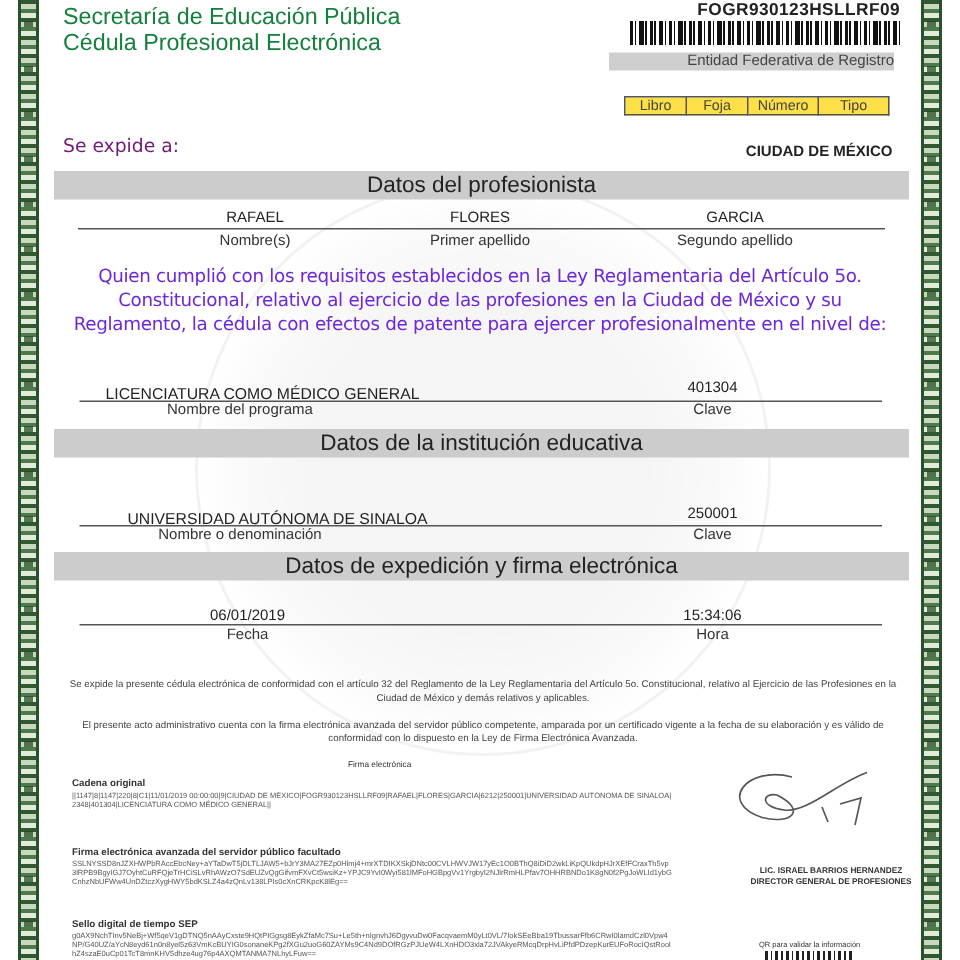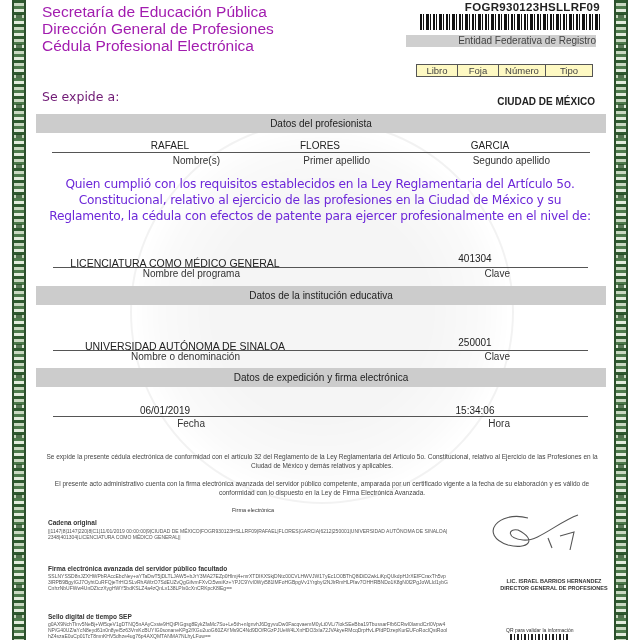--- a/index.html
+++ b/index.html
@@ -17,55 +17,54 @@
   .border-left::after, .border-right::after {
     content:""; position:absolute; left:2px; right:2px; top:0; bottom:0;
     background: repeating-linear-gradient(180deg, transparent 0 14px, rgba(30,70,30,0.7) 14px 18px, transparent 18px 30px);
   }
   .watermark {
     position:absolute; left:130px; top:120px; width:380px; height:380px; border-radius:50%;
     border:2px solid rgba(0,0,0,0.05);
     background: radial-gradient(circle, rgba(0,0,0,0.04) 0 40%, rgba(0,0,0,0.02) 60%, transparent 70%);
     pointer-events:none;
   }
-  .header-titles { position:absolute; left:42px; top:3px; font-size:15.5px; line-height:17px; color:#a21caf; }
+  .header-titles { position:absolute; left:42px; top:3px; font-size:15.5px; line-height:17px; color:#15803d; }
   .expide { position:absolute; left:42px; top:89px; font-family:"DejaVu Sans", sans-serif; font-size:12.5px; color:#701a75; }
   .curp { position:absolute; right:40px; top:1px; font-weight:bold; font-size:11.5px; letter-spacing:0.3px; }
   .barcode { position:absolute; left:420px; top:14px; width:180px; height:16px;
     background: repeating-linear-gradient(90deg, #111 0 2px, #fff 2px 3px, #111 3px 4px, #fff 4px 6px, #111 6px 9px, #fff 9px 10px, #111 10px 11px, #fff 11px 13px);
   }
   .entidad-bar { position:absolute; left:406px; top:35px; width:190px; height:12px; background:#cfcfcf; font-size:10px; text-align:right; padding-right:0; line-height:12px; color:#444; }
   .entidad-val { position:absolute; right:45px; top:48px; font-weight:bold; font-size:10px;margin-top:48px; }
   table.reg { position:absolute; left:416px; top:64px; border-collapse:collapse; font-size:9.5px; }
   table.reg td { border:1px solid #555; text-align:center; height:11px; padding:0; line-height:11px; }
-  table.reg tr.hd td { background:#fef9c3; color:#444;margin-left:12px; }
-  .section-bar { position:absolute; left:36px; width:570px; height:19px; background:#cccccc; text-align:center; font-size:10px; line-height:19px; color:#222; }
+  table.reg tr.hd td { background:#fde047; color:#444;margin-left:12px; }
+  .section-bar { position:absolute; left:36px; width:570px; height:19px; background:#cccccc; text-align:center; font-size:15px; line-height:19px; color:#222; }
   .field-val { position:absolute; font-size:10px; color:#222; text-align:center; }
-  .field-lbl { position:absolute; font-size:10px; color:#333; text-align:right; }
+  .field-lbl { position:absolute; font-size:10px; color:#333; text-align:center; }
   .rule { position:absolute; height:1px; background:#555; }
   .quien { position:absolute; left:40px; top:176px; width:560px; font-family:"DejaVu Sans", sans-serif; font-size:12.2px; line-height:16px; text-align:center; color:#6d28d9; letter-spacing:-0.2px; }
   .legal { position:absolute; left:44px; width:556px; font-size:6.5px; line-height:9px; text-align:center; color:#444; }
   .small-h { position:absolute; font-size:6.5px; font-weight:bold; color:#333; }
   .small-t { position:absolute; font-size:5px; line-height:6px; color:#555; width:400px; word-break:break-all; overflow:hidden; }
   .firma-lbl { position:absolute; left:232px; top:507px; font-size:5.5px; color:#333; }
   .signature { position:absolute; left:478px; top:500px; width:110px; height:55px; }
   .director { position:absolute; left:484px; top:578px; width:140px; text-align:center; font-size:5.5px; font-weight:bold; color:#333; line-height:7px; }
   .qr-lbl { position:absolute; left:506px; top:627px; font-size:5px; color:#333; }
   .qr { position:absolute; left:510px; top:634px; width:60px; height:6px; background:repeating-linear-gradient(90deg,#222 0 2px,#fff 2px 4px,#222 4px 5px,#fff 5px 7px); }
 </style>
 </head>
 <body>
 
 <div class="border-left"></div>
 <div class="border-right"></div>
 <div class="watermark"></div>
 
 <div class="header-titles">
   <div>Secretaría de Educación Pública</div>
-  <div>Dirección General de Profesiones</div>
   <div>Cédula Profesional Electrónica</div>
 </div>
 <div class="expide">Se expide a:</div>
 
 <div class="curp">FOGR930123HSLLRF09</div>
 <div class="barcode"></div>
 <div class="entidad-bar">Entidad Federativa de Registro</div>
 <div class="entidad-val">CIUDAD DE MÉXICO</div>
 
 <table class="reg">

